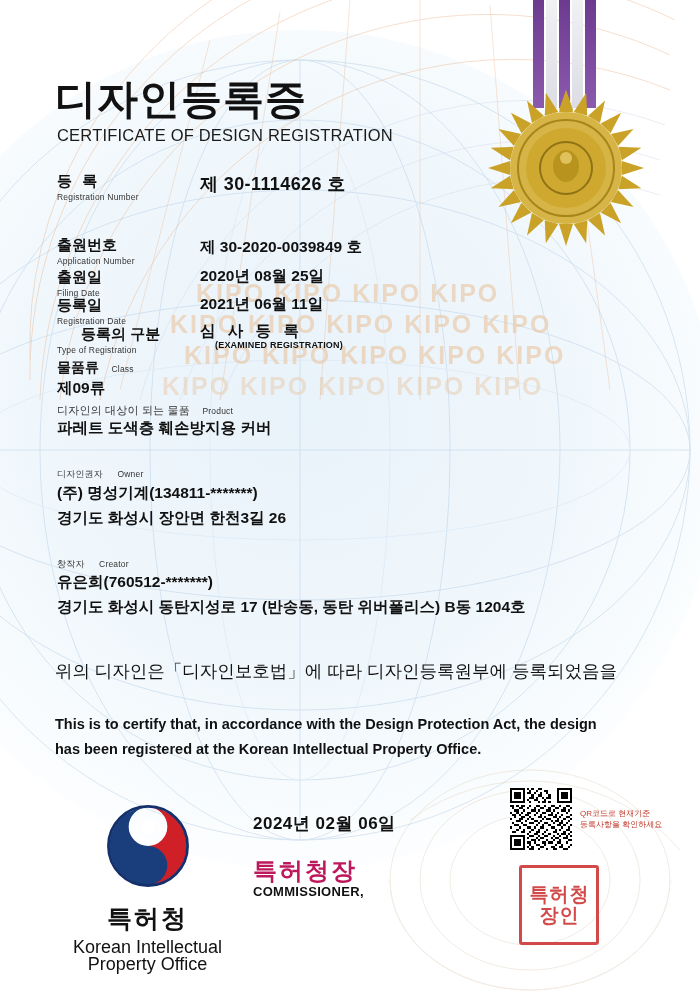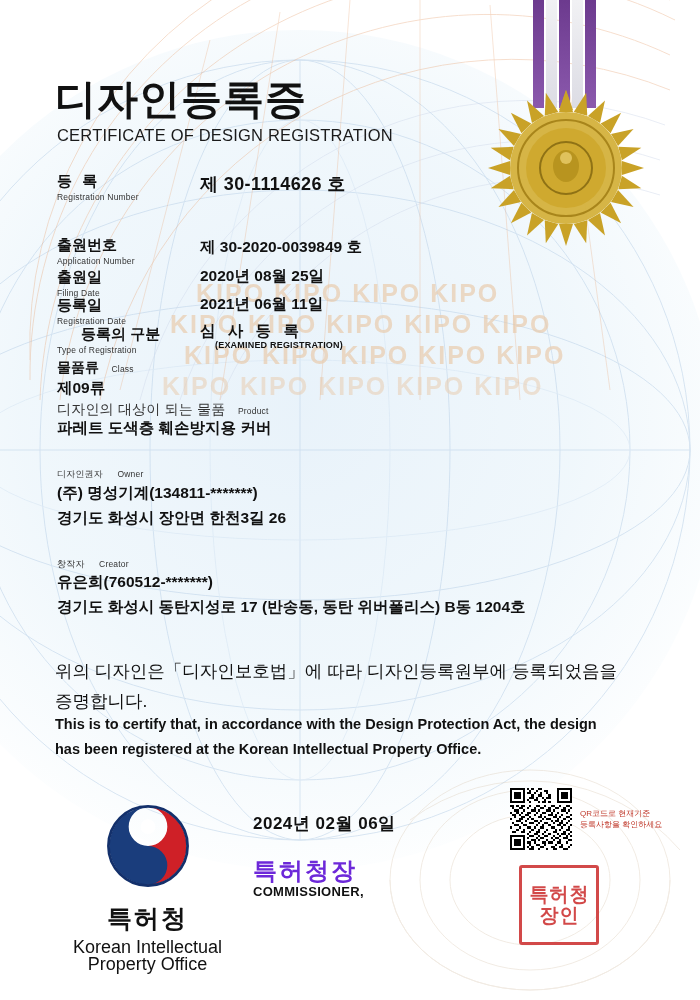--- a/index.html
+++ b/index.html
@@ -180,21 +180,21 @@
     color: #111;
     letter-spacing: .5px;
   }
   .commissioner-ko {
     position: absolute;
     left: 253px;
     top: 855px;
     font-size: 24px;
     font-weight: bold;
     letter-spacing: 2px;
-    color: #6d28d9;
+    color: #be185d;
     font-family: Liberation Serif, serif;
   }
   .commissioner-en1 {
     position: absolute;
     left: 253px;
     top: 884px;
     font-size: 13px;
     font-weight: bold;
     letter-spacing: .3px;
     color: #111;
@@ -432,42 +432,41 @@
   <div class="value wide-sp" style="left:200px; top:321px;">심 사 등 록</div>
   <div class="value sub-en" style="left:200px; top:340px;">(EXAMINED REGISTRATION)</div>
 
   <div class="field" style="left:57px; top:358px;">
     <div class="label-ko" style="display:inline-block; letter-spacing:0; font-size:14px;">물품류</div>
     <span class="label-en" style="display:inline-block; margin-left:8px;">Class</span>
   </div>
   <div class="value" style="left:57px; top:378px;">제09류</div>
 
   <div class="field" style="left:57px; top:400px;">
-    <span class="label-en" style="display:inline-block; font-size:14px;">디자인의 대상이 되는 물품</span>
+    <span class="label-en" style="display:inline-block; font-size:11px;">디자인의 대상이 되는 물품</span>
     <span class="label-en" style="display:inline-block; margin-left:8px;">Product</span>
   </div>
   <div class="value" style="left:57px; top:418px;">파레트 도색층 훼손방지용 커버</div>
 
   <div class="field" style="left:57px; top:463px;">
     <span class="label-en" style="display:inline-block; font-size:9px;">디자인권자</span>
     <span class="label-en" style="display:inline-block; margin-left:10px;">Owner</span>
   </div>
   <div class="value" style="left:57px; top:483px;">(주) 명성기계(134811-*******)</div>
   <div class="value" style="left:57px; top:508px;">경기도 화성시 장안면 한천3길 26</div>
 
   <div class="field" style="left:57px; top:553px;">
     <span class="label-en" style="display:inline-block; font-size:9px;">창작자</span>
     <span class="label-en" style="display:inline-block; margin-left:10px;">Creator</span>
   </div>
   <div class="value" style="left:57px; top:572px;">유은희(760512-*******)</div>
   <div class="value" style="left:57px; top:597px;">경기도 화성시 동탄지성로 17 (반송동, 동탄 위버폴리스) B동 1204호</div>
 
   <div class="statement-ko">
     <div>위의 디자인은「디자인보호법」에 따라 디자인등록원부에 등록되었음을</div>
-    <div>증명합니다.</div>
   </div>
   <div class="statement-en">
     <div>This is to certify that, in accordance with the Design Protection Act, the design</div>
     <div>has been registered at the Korean Intellectual Property Office.</div>
   </div>
 
   <div class="date-line">2024년 02월 06일</div>
   <div class="commissioner-ko">특허청장</div>
   <div class="commissioner-en1">COMMISSIONER,</div>
 

